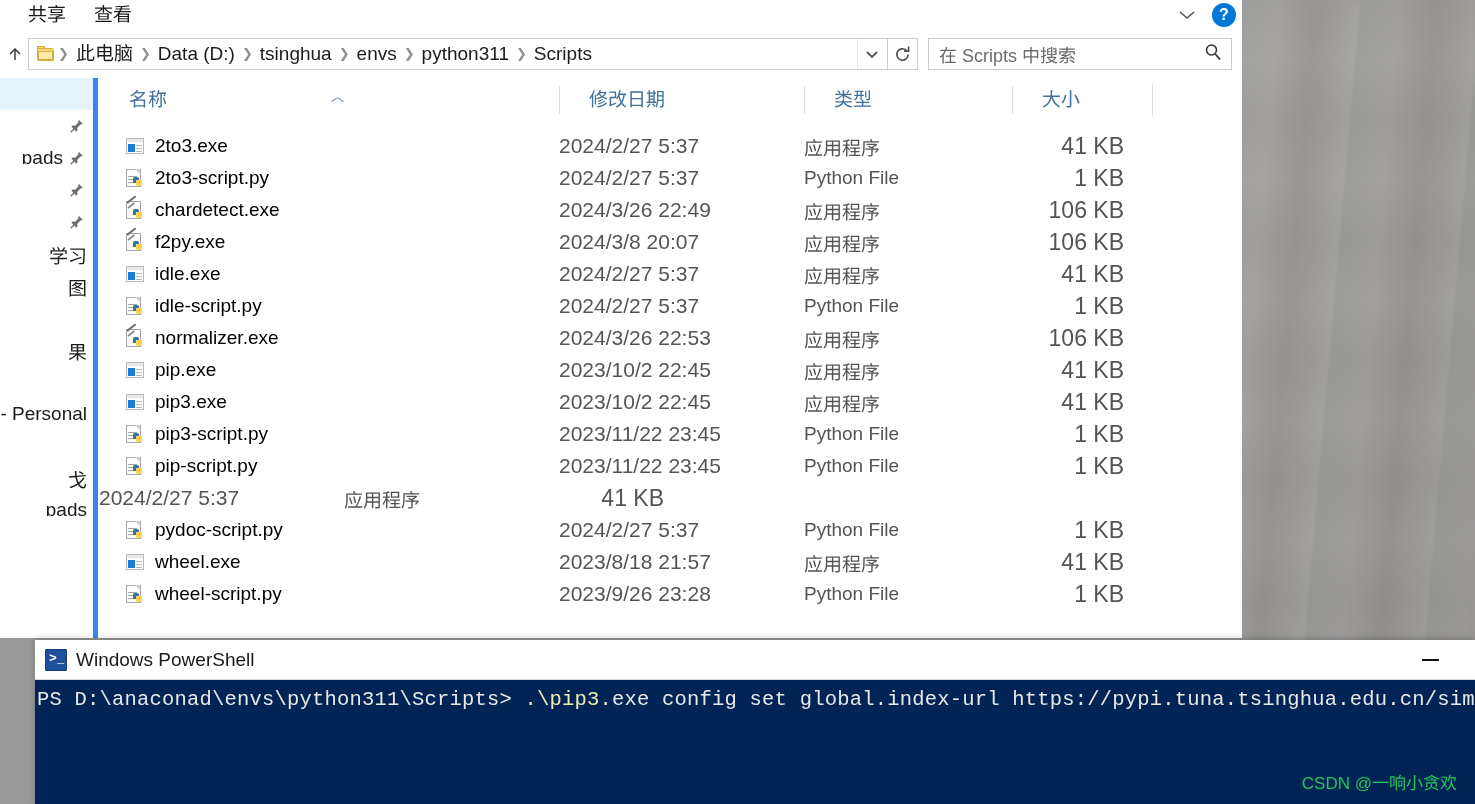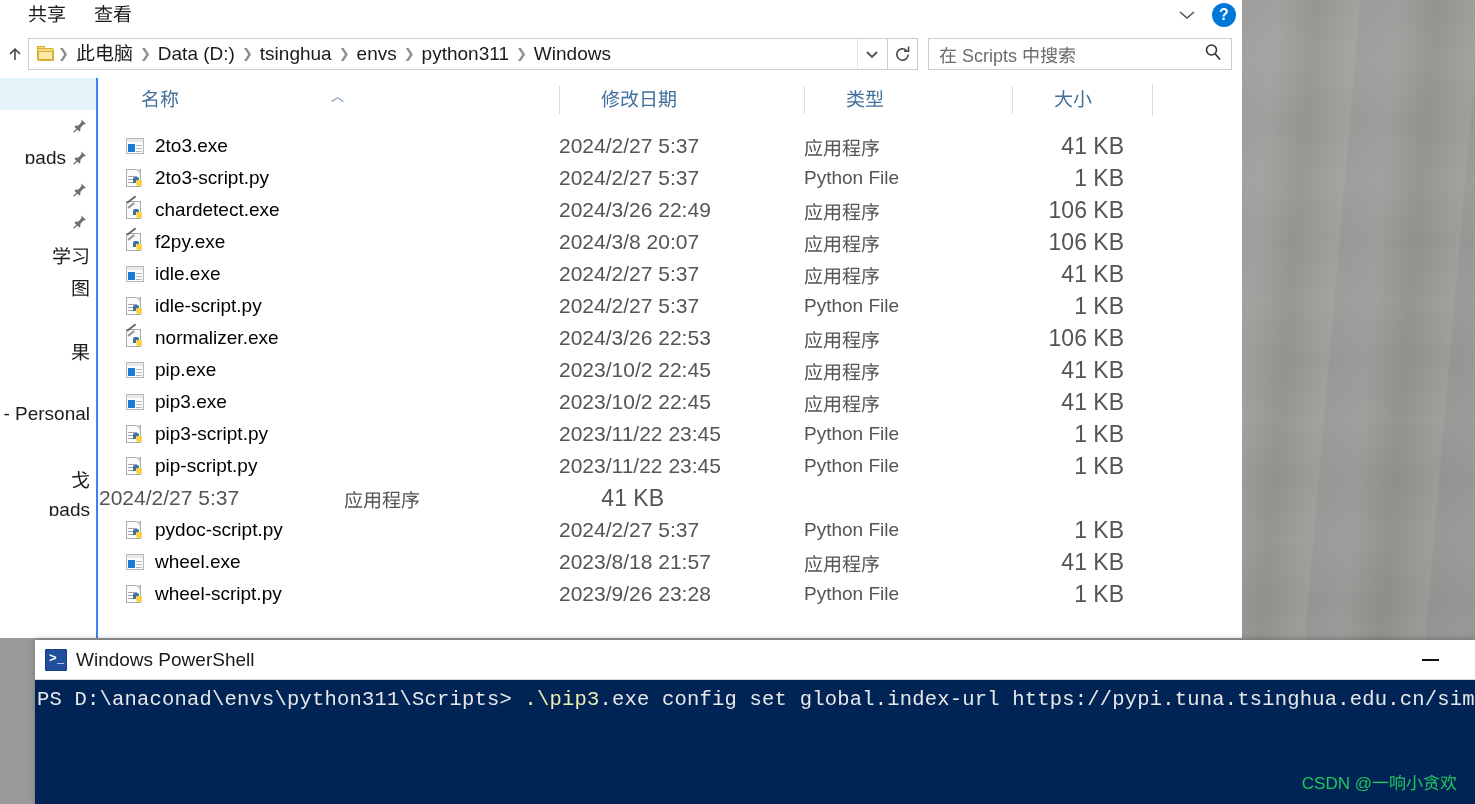--- a/index.html
+++ b/index.html
@@ -196,21 +196,21 @@
     overflow: hidden;
   }
   .search-ico { color:#333; flex:0 0 auto; }
 
   
   #navpane {
     position: absolute;
     left: 0; top: 78px;
     width: 98px; height: 560px;
     background: #ffffff;
-    border-right: 2px solid #3b82f6;
+    border-right: 5px solid #3b82f6;
     overflow: hidden;
   }
   .np-row {
     position: relative;
     height: 32px;
     display: flex;
     align-items: center;
     justify-content: flex-end;
     padding-right: 4px;
     white-space: nowrap;
@@ -239,21 +239,21 @@
     background: #ffffff;
     display: flex;
     align-items: center;
   }
   .col {
     font-size: 19px;
     color: #41719c;
     position: relative;
     height: 32px;
     line-height: 32px;
-    padding-left: 42px;
+    padding-left: 30px;
     white-space: nowrap;
   }
   .col + .col::before {
     content:"";
     position:absolute; left:0; top:2px;
     width:1px; height:28px;
     background:#dcdcdc;
   }
   .col.c-name { width: 460px; }
   .col.c-date { width: 245px; }
@@ -502,21 +502,21 @@
           <span class="crumb">此电脑</span>
           <span class="crumb-sep">❯</span>
           <span class="crumb">Data (D:)</span>
           <span class="crumb-sep">❯</span>
           <span class="crumb">tsinghua</span>
           <span class="crumb-sep">❯</span>
           <span class="crumb">envs</span>
           <span class="crumb-sep">❯</span>
           <span class="crumb">python311</span>
           <span class="crumb-sep">❯</span>
-          <span class="crumb">Windows</span>
+          <span class="crumb">Scripts</span>
         </div>
         <div class="addr-dropdown">
           <svg width="16" height="12" viewBox="0 0 16 12">
               <polyline points="3,4 8,9 13,4" fill="none" stroke="#555" stroke-width="1.8"></polyline>
             </svg>
         </div>
       </div>
 
       <div class="refresh-btn">
         <svg width="19" height="19" viewBox="0 0 20 20">

